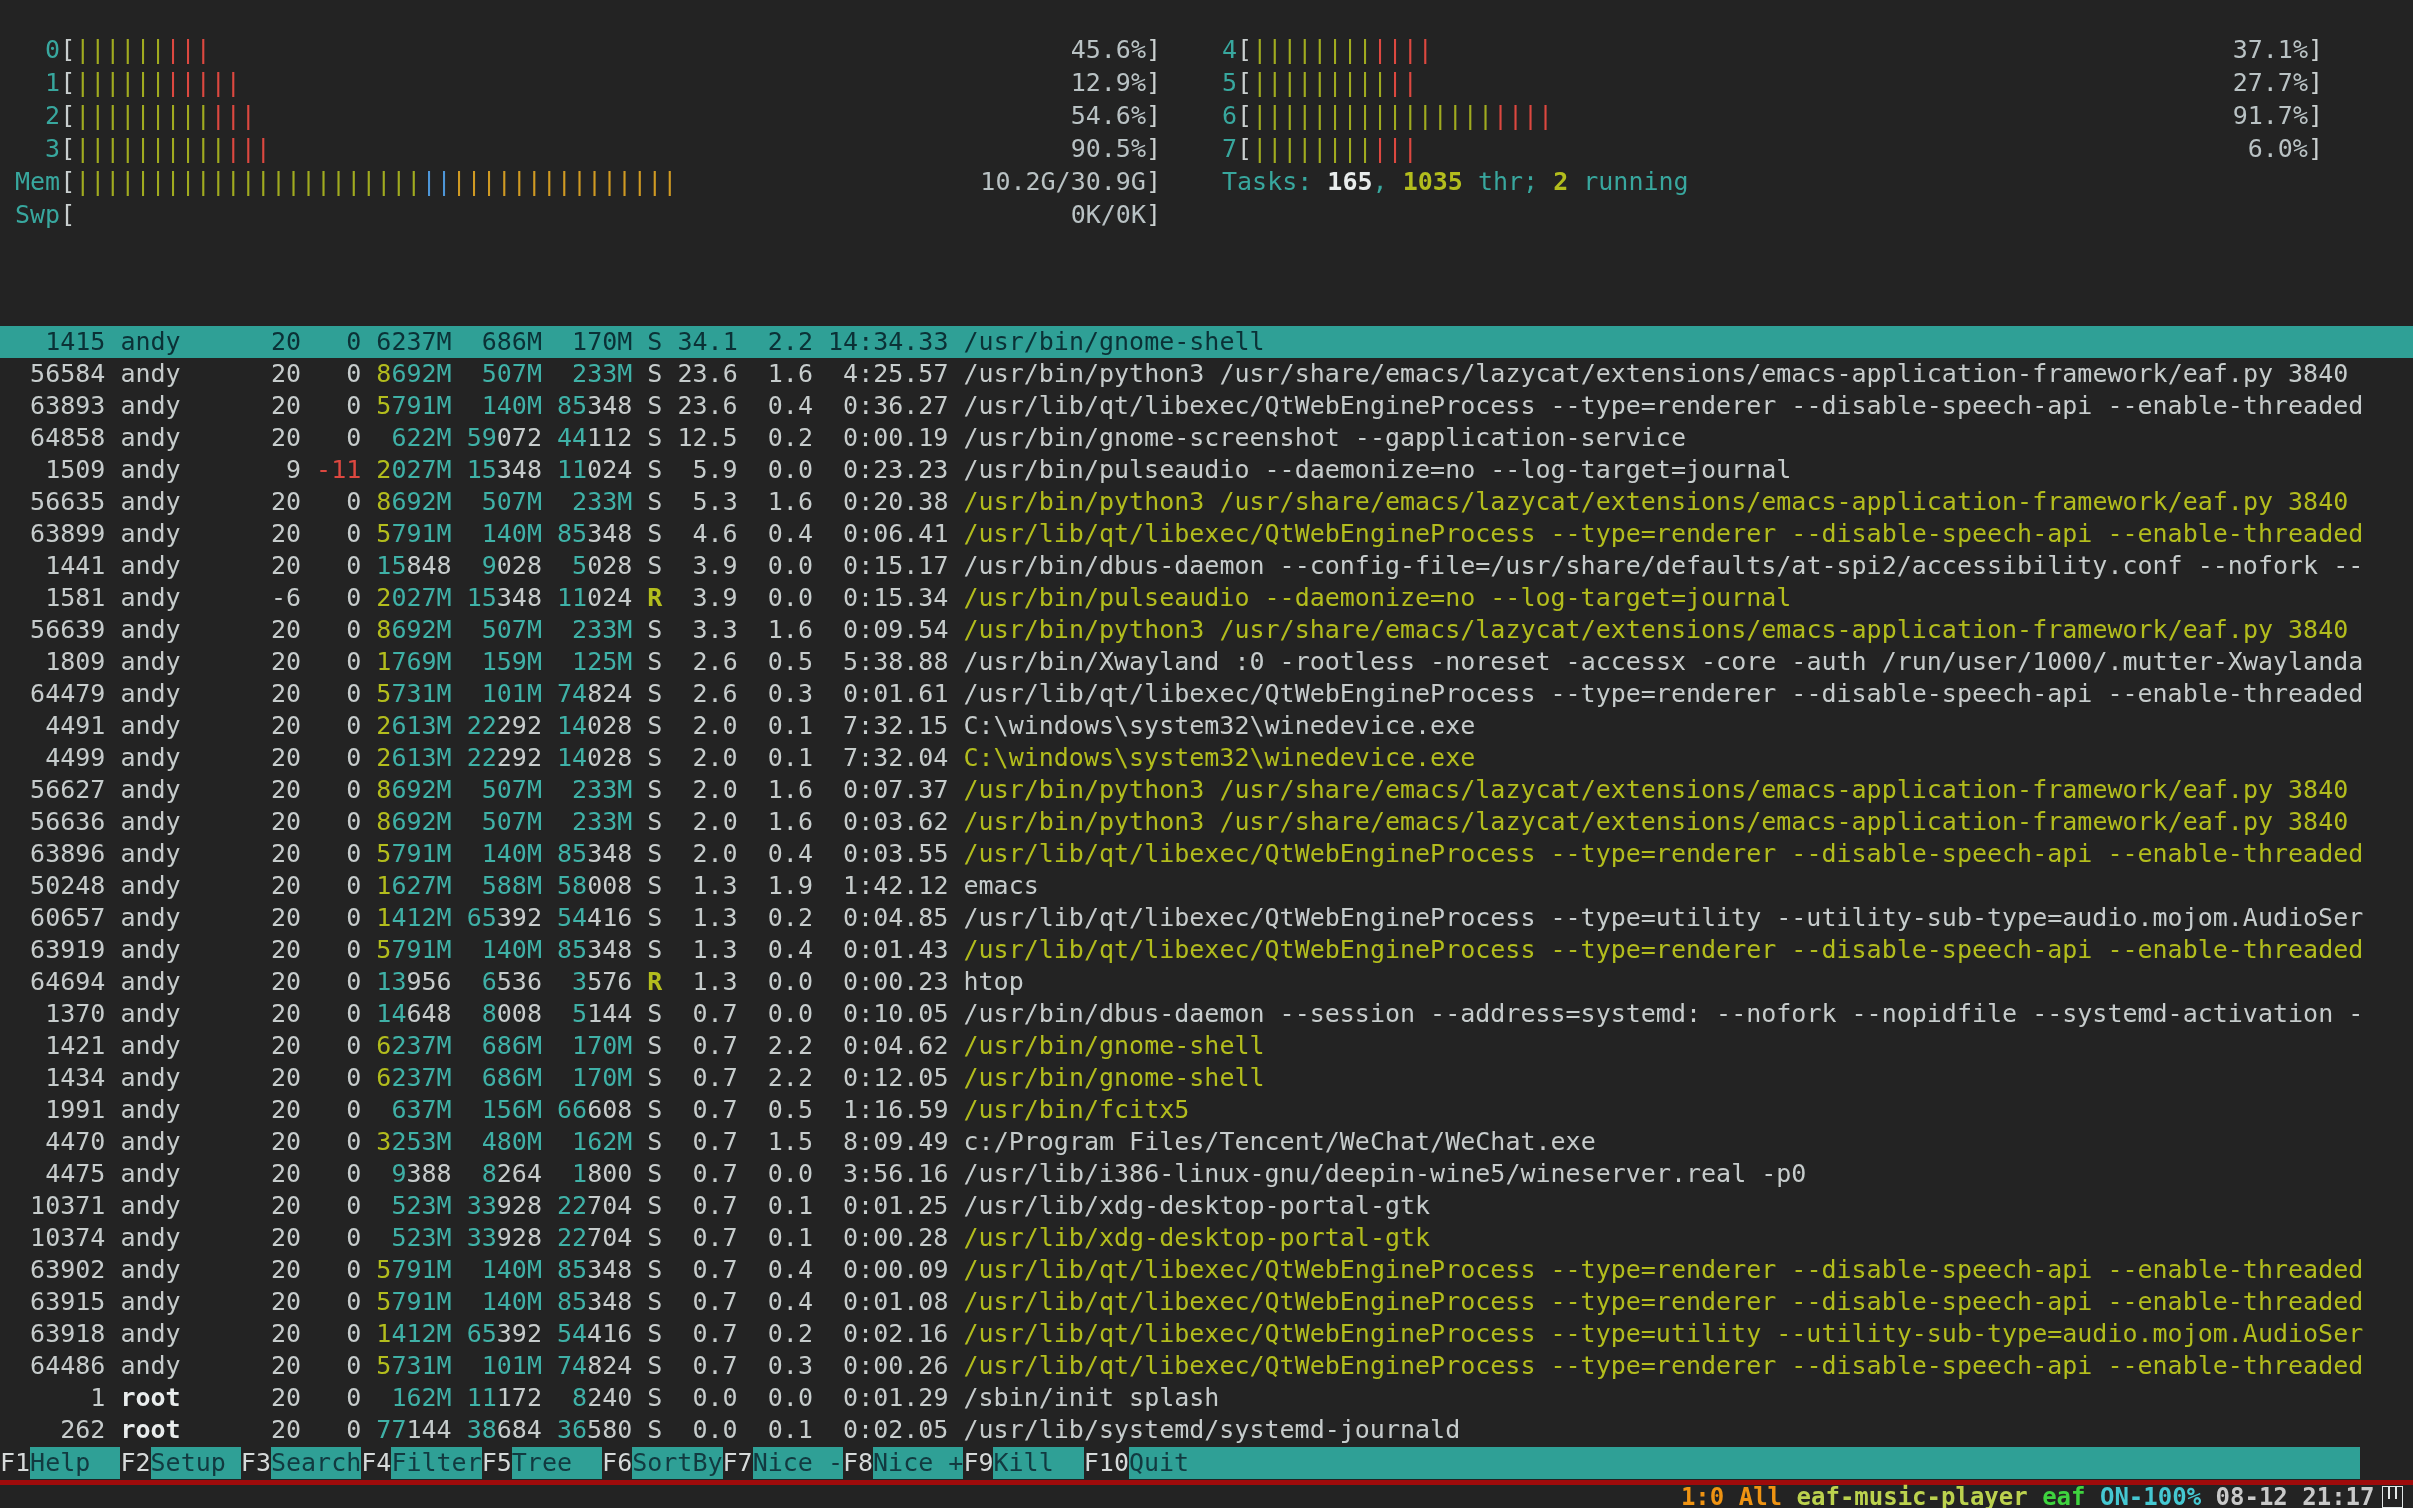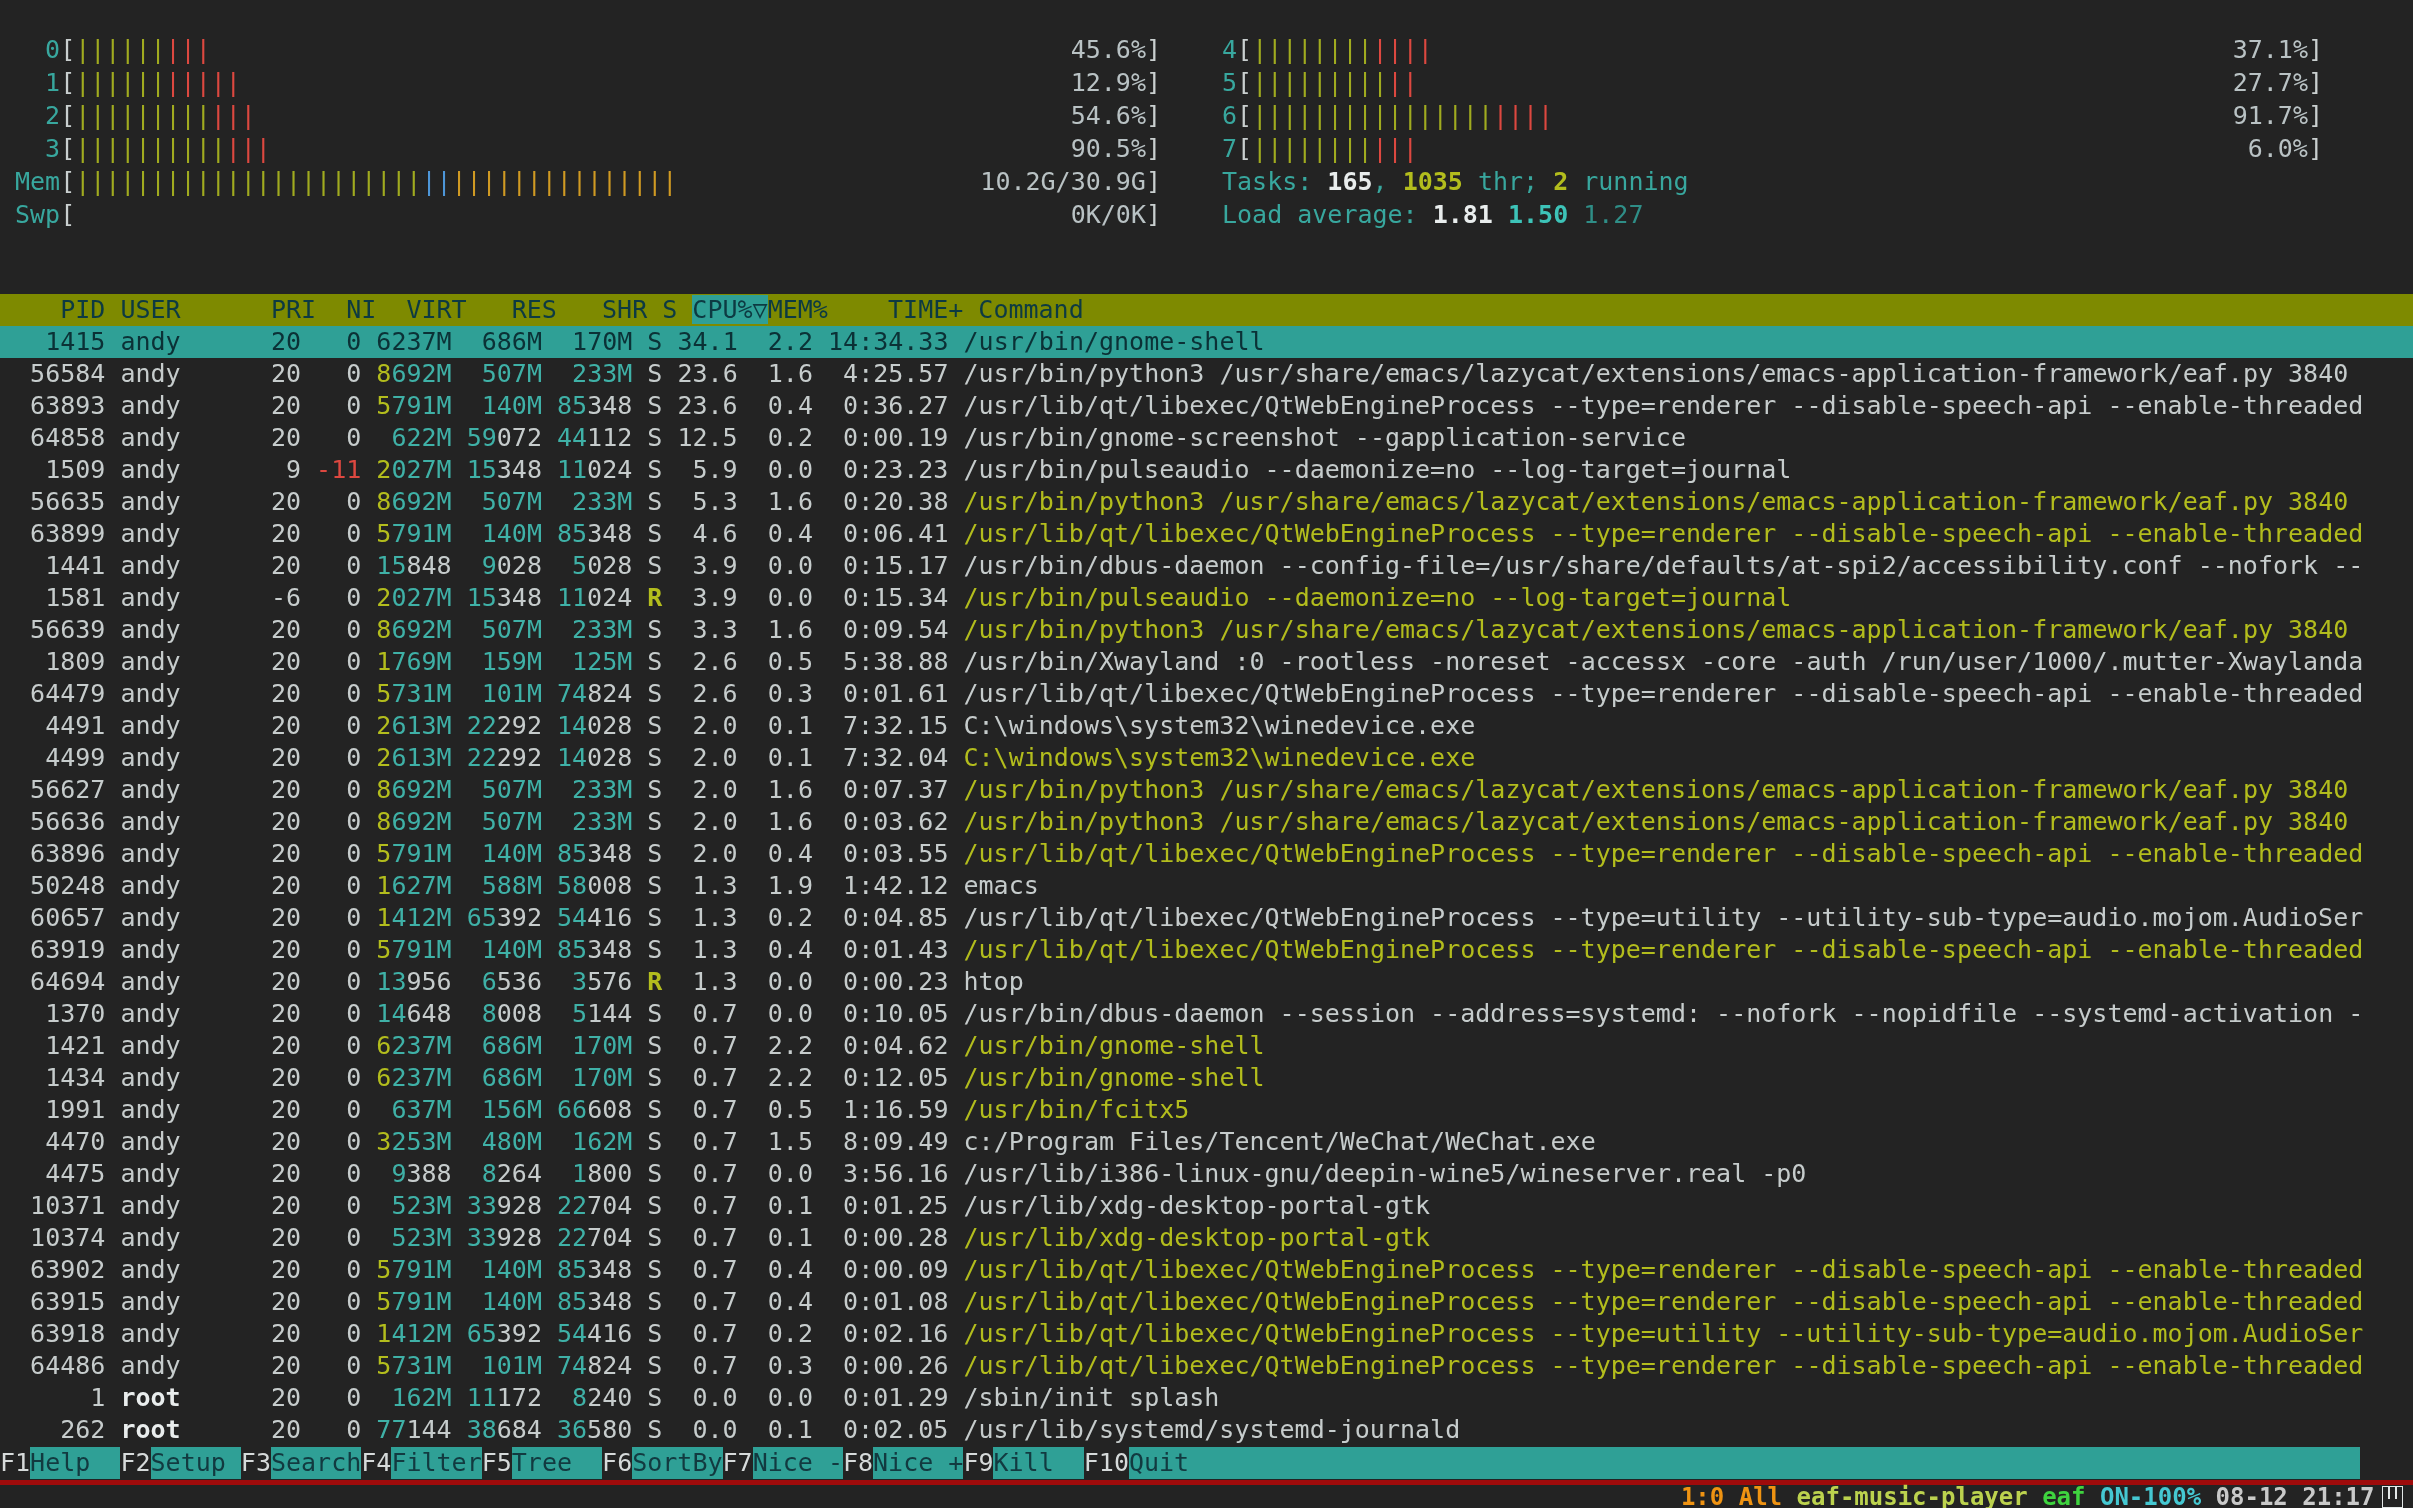--- a/index.html
+++ b/index.html
@@ -47,23 +47,21 @@
       <div class="mrow"><span style="color: rgb(56, 167, 158);">  3</span><span style="color: rgb(201, 207, 207);">[</span><span class="barbox"><span style="color: rgb(160, 171, 31);">||||||||||</span><span style="color: rgb(221, 72, 64);">|||</span><span class="val" style="color: rgb(185, 194, 196);">90.5%</span></span><span style="color: rgb(201, 207, 207);">]</span></div>
       <div class="mrow"><span style="color: rgb(56, 167, 158);">Mem</span><span style="color: rgb(201, 207, 207);">[</span><span class="barbox"><span style="color: rgb(160, 171, 31);">|||||||||||||||||||||||</span><span style="color: rgb(77, 150, 216);">||</span><span style="color: rgb(208, 154, 35);">|||||||||||||||</span><span class="val" style="color: rgb(185, 194, 196);">10.2G/30.9G</span></span><span style="color: rgb(201, 207, 207);">]</span></div>
       <div class="mrow"><span style="color: rgb(56, 167, 158);">Swp</span><span style="color: rgb(201, 207, 207);">[</span><span class="barbox"><span class="val" style="color: rgb(185, 194, 196);">0K/0K</span></span><span style="color: rgb(201, 207, 207);">]</span></div>
     </div>
   <div id="top-right">
       <div class="mrow"><span style="color: rgb(56, 167, 158);">4</span><span style="color: rgb(201, 207, 207);">[</span><span class="barbox"><span style="color: rgb(160, 171, 31);">||||||||</span><span style="color: rgb(221, 72, 64);">||||</span><span class="val" style="color: rgb(185, 194, 196);">37.1%</span></span><span style="color: rgb(201, 207, 207);">]</span></div>
       <div class="mrow"><span style="color: rgb(56, 167, 158);">5</span><span style="color: rgb(201, 207, 207);">[</span><span class="barbox"><span style="color: rgb(160, 171, 31);">|||||||||</span><span style="color: rgb(221, 72, 64);">||</span><span class="val" style="color: rgb(185, 194, 196);">27.7%</span></span><span style="color: rgb(201, 207, 207);">]</span></div>
       <div class="mrow"><span style="color: rgb(56, 167, 158);">6</span><span style="color: rgb(201, 207, 207);">[</span><span class="barbox"><span style="color: rgb(160, 171, 31);">||||||||||||||||</span><span style="color: rgb(221, 72, 64);">||||</span><span class="val" style="color: rgb(185, 194, 196);">91.7%</span></span><span style="color: rgb(201, 207, 207);">]</span></div>
       <div class="mrow"><span style="color: rgb(56, 167, 158);">7</span><span style="color: rgb(201, 207, 207);">[</span><span class="barbox"><span style="color: rgb(160, 171, 31);">||||||||</span><span style="color: rgb(221, 72, 64);">|||</span><span class="val" style="color: rgb(185, 194, 196);">6.0%</span></span><span style="color: rgb(201, 207, 207);">]</span></div>
       <div class="trow"><span style="color: rgb(56, 167, 158);">Tasks: </span><span class="b" style="color: rgb(233, 237, 237);">165</span><span style="color: rgb(56, 167, 158);">, </span><span class="b" style="color: rgb(179, 189, 29);">1035</span><span style="color: rgb(56, 167, 158);"> thr; </span><span class="b" style="color: rgb(179, 189, 29);">2</span><span style="color: rgb(56, 167, 158);"> running</span></div>
-      <div class="trow"><span style="color: rgb(56, 167, 158);">Load average: </span><span class="b" style="color: rgb(233, 237, 237);">1.81 </span><span class="b" style="color: rgb(61, 195, 184);">1.50 </span><span style="color: rgb(47, 142, 135);">1.27</span></div>
     </div>
-  <div id="thead"><span>    PID USER      PRI  NI  VIRT   RES   SHR S </span><span class="sortcell">CPU%▽</span><span>MEM%    TIME+ Command</span></div>
   <div id="rows">
       <div class="row selected"><span style="color: rgb(198, 204, 204);">   1415</span><span style="color: rgb(198, 204, 204);"> </span><span style="color: rgb(198, 204, 204);">andy     </span><span style="color: rgb(198, 204, 204);"> 20</span><span style="color: rgb(198, 204, 204);"> </span><span style="color: rgb(198, 204, 204);">  0</span><span style="color: rgb(198, 204, 204);"> </span><span style="color: rgb(179, 189, 29);">6</span><span style="color: rgb(63, 177, 167);">237M</span><span style="color: rgb(198, 204, 204);"> </span><span style="color: rgb(198, 204, 204);"> </span><span style="color: rgb(63, 177, 167);">686M</span><span style="color: rgb(198, 204, 204);"> </span><span style="color: rgb(198, 204, 204);"> </span><span style="color: rgb(63, 177, 167);">170M</span><span style="color: rgb(198, 204, 204);"> </span><span style="color: rgb(198, 204, 204);">S</span><span style="color: rgb(198, 204, 204);"> </span><span style="color: rgb(198, 204, 204);">34.1</span><span style="color: rgb(198, 204, 204);"> </span><span style="color: rgb(198, 204, 204);"> 2.2</span><span style="color: rgb(198, 204, 204);"> </span><span style="color: rgb(198, 204, 204);">14:34.33</span><span style="color: rgb(198, 204, 204);"> </span><span style="color: rgb(198, 204, 204);">/usr/bin/gnome-shell</span></div>
       <div class="row"><span style="color: rgb(198, 204, 204);">  56584</span><span style="color: rgb(198, 204, 204);"> </span><span style="color: rgb(198, 204, 204);">andy     </span><span style="color: rgb(198, 204, 204);"> 20</span><span style="color: rgb(198, 204, 204);"> </span><span style="color: rgb(198, 204, 204);">  0</span><span style="color: rgb(198, 204, 204);"> </span><span style="color: rgb(179, 189, 29);">8</span><span style="color: rgb(63, 177, 167);">692M</span><span style="color: rgb(198, 204, 204);"> </span><span style="color: rgb(198, 204, 204);"> </span><span style="color: rgb(63, 177, 167);">507M</span><span style="color: rgb(198, 204, 204);"> </span><span style="color: rgb(198, 204, 204);"> </span><span style="color: rgb(63, 177, 167);">233M</span><span style="color: rgb(198, 204, 204);"> </span><span style="color: rgb(198, 204, 204);">S</span><span style="color: rgb(198, 204, 204);"> </span><span style="color: rgb(198, 204, 204);">23.6</span><span style="color: rgb(198, 204, 204);"> </span><span style="color: rgb(198, 204, 204);"> 1.6</span><span style="color: rgb(198, 204, 204);"> </span><span style="color: rgb(198, 204, 204);"> 4:25.57</span><span style="color: rgb(198, 204, 204);"> </span><span style="color: rgb(198, 204, 204);">/usr/bin/python3 /usr/share/emacs/lazycat/extensions/emacs-application-framework/eaf.py 3840</span></div>
       <div class="row"><span style="color: rgb(198, 204, 204);">  63893</span><span style="color: rgb(198, 204, 204);"> </span><span style="color: rgb(198, 204, 204);">andy     </span><span style="color: rgb(198, 204, 204);"> 20</span><span style="color: rgb(198, 204, 204);"> </span><span style="color: rgb(198, 204, 204);">  0</span><span style="color: rgb(198, 204, 204);"> </span><span style="color: rgb(179, 189, 29);">5</span><span style="color: rgb(63, 177, 167);">791M</span><span style="color: rgb(198, 204, 204);"> </span><span style="color: rgb(198, 204, 204);"> </span><span style="color: rgb(63, 177, 167);">140M</span><span style="color: rgb(198, 204, 204);"> </span><span style="color: rgb(63, 177, 167);">85</span><span style="color: rgb(198, 204, 204);">348</span><span style="color: rgb(198, 204, 204);"> </span><span style="color: rgb(198, 204, 204);">S</span><span style="color: rgb(198, 204, 204);"> </span><span style="color: rgb(198, 204, 204);">23.6</span><span style="color: rgb(198, 204, 204);"> </span><span style="color: rgb(198, 204, 204);"> 0.4</span><span style="color: rgb(198, 204, 204);"> </span><span style="color: rgb(198, 204, 204);"> 0:36.27</span><span style="color: rgb(198, 204, 204);"> </span><span style="color: rgb(198, 204, 204);">/usr/lib/qt/libexec/QtWebEngineProcess --type=renderer --disable-speech-api --enable-threaded</span></div>
       <div class="row"><span style="color: rgb(198, 204, 204);">  64858</span><span style="color: rgb(198, 204, 204);"> </span><span style="color: rgb(198, 204, 204);">andy     </span><span style="color: rgb(198, 204, 204);"> 20</span><span style="color: rgb(198, 204, 204);"> </span><span style="color: rgb(198, 204, 204);">  0</span><span style="color: rgb(198, 204, 204);"> </span><span style="color: rgb(198, 204, 204);"> </span><span style="color: rgb(63, 177, 167);">622M</span><span style="color: rgb(198, 204, 204);"> </span><span style="color: rgb(63, 177, 167);">59</span><span style="color: rgb(198, 204, 204);">072</span><span style="color: rgb(198, 204, 204);"> </span><span style="color: rgb(63, 177, 167);">44</span><span style="color: rgb(198, 204, 204);">112</span><span style="color: rgb(198, 204, 204);"> </span><span style="color: rgb(198, 204, 204);">S</span><span style="color: rgb(198, 204, 204);"> </span><span style="color: rgb(198, 204, 204);">12.5</span><span style="color: rgb(198, 204, 204);"> </span><span style="color: rgb(198, 204, 204);"> 0.2</span><span style="color: rgb(198, 204, 204);"> </span><span style="color: rgb(198, 204, 204);"> 0:00.19</span><span style="color: rgb(198, 204, 204);"> </span><span style="color: rgb(198, 204, 204);">/usr/bin/gnome-screenshot --gapplication-service</span></div>
       <div class="row"><span style="color: rgb(198, 204, 204);">   1509</span><span style="color: rgb(198, 204, 204);"> </span><span style="color: rgb(198, 204, 204);">andy     </span><span style="color: rgb(198, 204, 204);">  9</span><span style="color: rgb(198, 204, 204);"> </span><span style="color: rgb(221, 72, 64);">-11</span><span style="color: rgb(198, 204, 204);"> </span><span style="color: rgb(179, 189, 29);">2</span><span style="color: rgb(63, 177, 167);">027M</span><span style="color: rgb(198, 204, 204);"> </span><span style="color: rgb(63, 177, 167);">15</span><span style="color: rgb(198, 204, 204);">348</span><span style="color: rgb(198, 204, 204);"> </span><span style="color: rgb(63, 177, 167);">11</span><span style="color: rgb(198, 204, 204);">024</span><span style="color: rgb(198, 204, 204);"> </span><span style="color: rgb(198, 204, 204);">S</span><span style="color: rgb(198, 204, 204);"> </span><span style="color: rgb(198, 204, 204);"> 5.9</span><span style="color: rgb(198, 204, 204);"> </span><span style="color: rgb(198, 204, 204);"> 0.0</span><span style="color: rgb(198, 204, 204);"> </span><span style="color: rgb(198, 204, 204);"> 0:23.23</span><span style="color: rgb(198, 204, 204);"> </span><span style="color: rgb(198, 204, 204);">/usr/bin/pulseaudio --daemonize=no --log-target=journal</span></div>
       <div class="row"><span style="color: rgb(198, 204, 204);">  56635</span><span style="color: rgb(198, 204, 204);"> </span><span style="color: rgb(198, 204, 204);">andy     </span><span style="color: rgb(198, 204, 204);"> 20</span><span style="color: rgb(198, 204, 204);"> </span><span style="color: rgb(198, 204, 204);">  0</span><span style="color: rgb(198, 204, 204);"> </span><span style="color: rgb(179, 189, 29);">8</span><span style="color: rgb(63, 177, 167);">692M</span><span style="color: rgb(198, 204, 204);"> </span><span style="color: rgb(198, 204, 204);"> </span><span style="color: rgb(63, 177, 167);">507M</span><span style="color: rgb(198, 204, 204);"> </span><span style="color: rgb(198, 204, 204);"> </span><span style="color: rgb(63, 177, 167);">233M</span><span style="color: rgb(198, 204, 204);"> </span><span style="color: rgb(198, 204, 204);">S</span><span style="color: rgb(198, 204, 204);"> </span><span style="color: rgb(198, 204, 204);"> 5.3</span><span style="color: rgb(198, 204, 204);"> </span><span style="color: rgb(198, 204, 204);"> 1.6</span><span style="color: rgb(198, 204, 204);"> </span><span style="color: rgb(198, 204, 204);"> 0:20.38</span><span style="color: rgb(198, 204, 204);"> </span><span style="color: rgb(179, 189, 29);">/usr/bin/python3 /usr/share/emacs/lazycat/extensions/emacs-application-framework/eaf.py 3840</span></div>
       <div class="row"><span style="color: rgb(198, 204, 204);">  63899</span><span style="color: rgb(198, 204, 204);"> </span><span style="color: rgb(198, 204, 204);">andy     </span><span style="color: rgb(198, 204, 204);"> 20</span><span style="color: rgb(198, 204, 204);"> </span><span style="color: rgb(198, 204, 204);">  0</span><span style="color: rgb(198, 204, 204);"> </span><span style="color: rgb(179, 189, 29);">5</span><span style="color: rgb(63, 177, 167);">791M</span><span style="color: rgb(198, 204, 204);"> </span><span style="color: rgb(198, 204, 204);"> </span><span style="color: rgb(63, 177, 167);">140M</span><span style="color: rgb(198, 204, 204);"> </span><span style="color: rgb(63, 177, 167);">85</span><span style="color: rgb(198, 204, 204);">348</span><span style="color: rgb(198, 204, 204);"> </span><span style="color: rgb(198, 204, 204);">S</span><span style="color: rgb(198, 204, 204);"> </span><span style="color: rgb(198, 204, 204);"> 4.6</span><span style="color: rgb(198, 204, 204);"> </span><span style="color: rgb(198, 204, 204);"> 0.4</span><span style="color: rgb(198, 204, 204);"> </span><span style="color: rgb(198, 204, 204);"> 0:06.41</span><span style="color: rgb(198, 204, 204);"> </span><span style="color: rgb(179, 189, 29);">/usr/lib/qt/libexec/QtWebEngineProcess --type=renderer --disable-speech-api --enable-threaded</span></div>
       <div class="row"><span style="color: rgb(198, 204, 204);">   1441</span><span style="color: rgb(198, 204, 204);"> </span><span style="color: rgb(198, 204, 204);">andy     </span><span style="color: rgb(198, 204, 204);"> 20</span><span style="color: rgb(198, 204, 204);"> </span><span style="color: rgb(198, 204, 204);">  0</span><span style="color: rgb(198, 204, 204);"> </span><span style="color: rgb(63, 177, 167);">15</span><span style="color: rgb(198, 204, 204);">848</span><span style="color: rgb(198, 204, 204);"> </span><span style="color: rgb(198, 204, 204);"> </span><span style="color: rgb(63, 177, 167);">9</span><span style="color: rgb(198, 204, 204);">028</span><span style="color: rgb(198, 204, 204);"> </span><span style="color: rgb(198, 204, 204);"> </span><span style="color: rgb(63, 177, 167);">5</span><span style="color: rgb(198, 204, 204);">028</span><span style="color: rgb(198, 204, 204);"> </span><span style="color: rgb(198, 204, 204);">S</span><span style="color: rgb(198, 204, 204);"> </span><span style="color: rgb(198, 204, 204);"> 3.9</span><span style="color: rgb(198, 204, 204);"> </span><span style="color: rgb(198, 204, 204);"> 0.0</span><span style="color: rgb(198, 204, 204);"> </span><span style="color: rgb(198, 204, 204);"> 0:15.17</span><span style="color: rgb(198, 204, 204);"> </span><span style="color: rgb(198, 204, 204);">/usr/bin/dbus-daemon --config-file=/usr/share/defaults/at-spi2/accessibility.conf --nofork --</span></div>
       <div class="row"><span style="color: rgb(198, 204, 204);">   1581</span><span style="color: rgb(198, 204, 204);"> </span><span style="color: rgb(198, 204, 204);">andy     </span><span style="color: rgb(198, 204, 204);"> -6</span><span style="color: rgb(198, 204, 204);"> </span><span style="color: rgb(198, 204, 204);">  0</span><span style="color: rgb(198, 204, 204);"> </span><span style="color: rgb(179, 189, 29);">2</span><span style="color: rgb(63, 177, 167);">027M</span><span style="color: rgb(198, 204, 204);"> </span><span style="color: rgb(63, 177, 167);">15</span><span style="color: rgb(198, 204, 204);">348</span><span style="color: rgb(198, 204, 204);"> </span><span style="color: rgb(63, 177, 167);">11</span><span style="color: rgb(198, 204, 204);">024</span><span style="color: rgb(198, 204, 204);"> </span><span class="b" style="color: rgb(179, 189, 29);">R</span><span style="color: rgb(198, 204, 204);"> </span><span style="color: rgb(198, 204, 204);"> 3.9</span><span style="color: rgb(198, 204, 204);"> </span><span style="color: rgb(198, 204, 204);"> 0.0</span><span style="color: rgb(198, 204, 204);"> </span><span style="color: rgb(198, 204, 204);"> 0:15.34</span><span style="color: rgb(198, 204, 204);"> </span><span style="color: rgb(179, 189, 29);">/usr/bin/pulseaudio --daemonize=no --log-target=journal</span></div>

